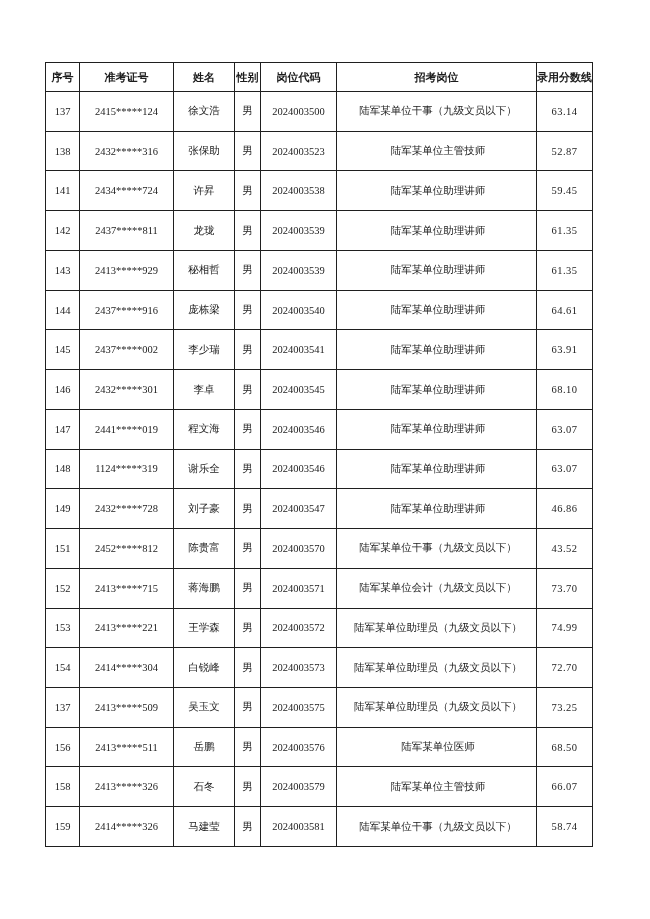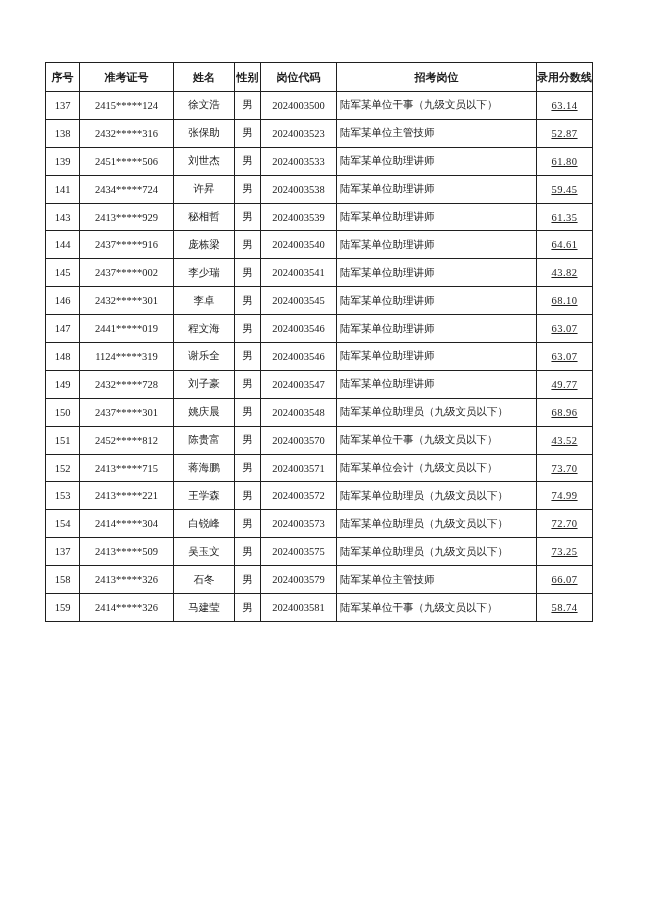--- a/index.html
+++ b/index.html
@@ -18,21 +18,21 @@
     width: 650px;
     height: 919px;
     background: #ffffff;
     overflow: hidden;
   }
   table.score-table {
     position: absolute;
     left: 45px;
     top: 62px;
     width: 547px;
-    height: 560px;
+    height: 785px;
     border-collapse: collapse;
     table-layout: fixed;
   }
   table.score-table th,
   table.score-table td {
     border: 1px solid #1f1f1f;
     padding: 0;
     overflow: hidden;
     white-space: nowrap;
     vertical-align: middle;
@@ -42,26 +42,25 @@
     font-size: 11px;
     height: 28px;
     text-align: center;
   }
   table.score-table td {
     font-size: 10.5px;
     font-weight: normal;
     text-align: center;
   }
   table.score-table td.col-position {
-    text-align: left;
+    text-align: center;
     padding-left: 3px;
   }
   table.score-table td.col-score {
     letter-spacing: 0.5px;
-    text-decoration: underline;
   }
 </style>
 </head>
 <body>
 
 <div class="sheet">
   <table class="score-table">
     <colgroup>
       <col style="width:34px">
       <col style="width:94px">
@@ -95,38 +94,38 @@
         <tr>
           <td class="col-index">138</td>
           <td class="col-ticket">2432*****316</td>
           <td class="col-name">张保助</td>
           <td class="col-gender">男</td>
           <td class="col-code">2024003523</td>
           <td class="col-position">陆军某单位主管技师</td>
           <td class="col-score">52.87</td>
         </tr>
         <tr>
-          <td class="col-index">139</td>
-          <td class="col-ticket">2451*****506</td>
-          <td class="col-name">刘世杰</td>
-          <td class="col-gender">男</td>
-          <td class="col-code">2024003533</td>
-          <td class="col-position">陆军某单位助理讲师</td>
-          <td class="col-score">61.80</td>
-        </tr>
-        <tr>
           <td class="col-index">141</td>
           <td class="col-ticket">2434*****724</td>
           <td class="col-name">许昇</td>
           <td class="col-gender">男</td>
           <td class="col-code">2024003538</td>
           <td class="col-position">陆军某单位助理讲师</td>
           <td class="col-score">59.45</td>
         </tr>
         <tr>
+          <td class="col-index">142</td>
+          <td class="col-ticket">2437*****811</td>
+          <td class="col-name">龙珑</td>
+          <td class="col-gender">男</td>
+          <td class="col-code">2024003539</td>
+          <td class="col-position">陆军某单位助理讲师</td>
+          <td class="col-score">61.35</td>
+        </tr>
+        <tr>
           <td class="col-index">143</td>
           <td class="col-ticket">2413*****929</td>
           <td class="col-name">秘相哲</td>
           <td class="col-gender">男</td>
           <td class="col-code">2024003539</td>
           <td class="col-position">陆军某单位助理讲师</td>
           <td class="col-score">61.35</td>
         </tr>
         <tr>
           <td class="col-index">144</td>
@@ -137,21 +136,21 @@
           <td class="col-position">陆军某单位助理讲师</td>
           <td class="col-score">64.61</td>
         </tr>
         <tr>
           <td class="col-index">145</td>
           <td class="col-ticket">2437*****002</td>
           <td class="col-name">李少瑞</td>
           <td class="col-gender">男</td>
           <td class="col-code">2024003541</td>
           <td class="col-position">陆军某单位助理讲师</td>
-          <td class="col-score">43.82</td>
+          <td class="col-score">63.91</td>
         </tr>
         <tr>
           <td class="col-index">146</td>
           <td class="col-ticket">2432*****301</td>
           <td class="col-name">李卓</td>
           <td class="col-gender">男</td>
           <td class="col-code">2024003545</td>
           <td class="col-position">陆军某单位助理讲师</td>
           <td class="col-score">68.10</td>
         </tr>
@@ -173,30 +172,21 @@
           <td class="col-position">陆军某单位助理讲师</td>
           <td class="col-score">63.07</td>
         </tr>
         <tr>
           <td class="col-index">149</td>
           <td class="col-ticket">2432*****728</td>
           <td class="col-name">刘子豪</td>
           <td class="col-gender">男</td>
           <td class="col-code">2024003547</td>
           <td class="col-position">陆军某单位助理讲师</td>
-          <td class="col-score">49.77</td>
-        </tr>
-        <tr>
-          <td class="col-index">150</td>
-          <td class="col-ticket">2437*****301</td>
-          <td class="col-name">姚庆晨</td>
-          <td class="col-gender">男</td>
-          <td class="col-code">2024003548</td>
-          <td class="col-position">陆军某单位助理员（九级文员以下）</td>
-          <td class="col-score">68.96</td>
+          <td class="col-score">46.86</td>
         </tr>
         <tr>
           <td class="col-index">151</td>
           <td class="col-ticket">2452*****812</td>
           <td class="col-name">陈贵富</td>
           <td class="col-gender">男</td>
           <td class="col-code">2024003570</td>
           <td class="col-position">陆军某单位干事（九级文员以下）</td>
           <td class="col-score">43.52</td>
         </tr>
@@ -228,20 +218,29 @@
           <td class="col-score">72.70</td>
         </tr>
         <tr>
           <td class="col-index">137</td>
           <td class="col-ticket">2413*****509</td>
           <td class="col-name">吴玉文</td>
           <td class="col-gender">男</td>
           <td class="col-code">2024003575</td>
           <td class="col-position">陆军某单位助理员（九级文员以下）</td>
           <td class="col-score">73.25</td>
+        </tr>
+        <tr>
+          <td class="col-index">156</td>
+          <td class="col-ticket">2413*****511</td>
+          <td class="col-name">岳鹏</td>
+          <td class="col-gender">男</td>
+          <td class="col-code">2024003576</td>
+          <td class="col-position">陆军某单位医师</td>
+          <td class="col-score">68.50</td>
         </tr>
         <tr>
           <td class="col-index">158</td>
           <td class="col-ticket">2413*****326</td>
           <td class="col-name">石冬</td>
           <td class="col-gender">男</td>
           <td class="col-code">2024003579</td>
           <td class="col-position">陆军某单位主管技师</td>
           <td class="col-score">66.07</td>
         </tr>

